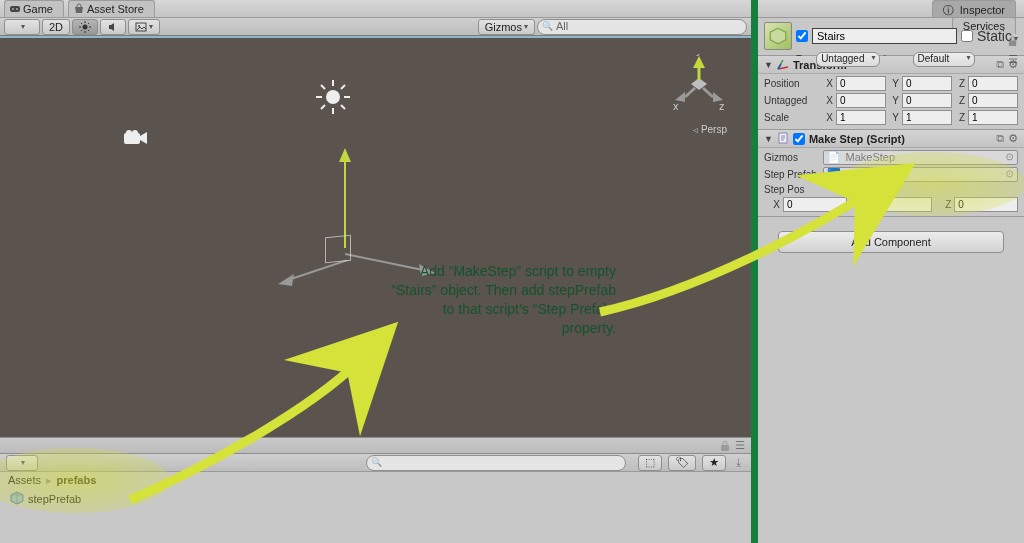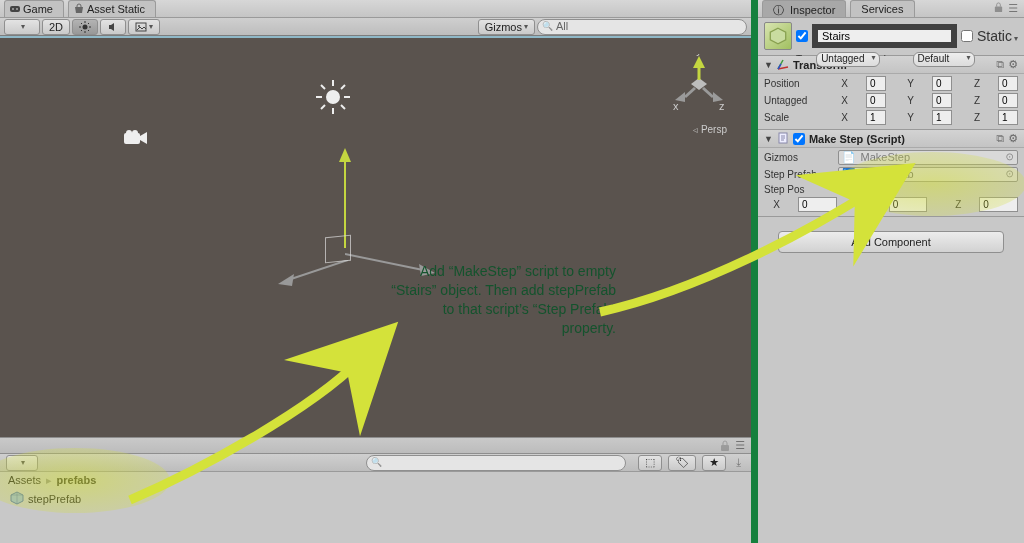--- a/index.html
+++ b/index.html
@@ -36,41 +36,41 @@
   
   .project-panel { height: 90px; background: #c8c8c8; border-top: 1px solid #8e8e8e; display: flex; flex-direction: column; }
   .proj-toolbar { height: 18px; background: linear-gradient(#cfcfcf,#bdbdbd); border-bottom: 1px solid #9a9a9a; display: flex; align-items: center; padding: 0 6px; gap: 6px; }
   .proj-search { flex: 0 0 260px; margin-left: auto; margin-right: 6px; }
   .breadcrumb { height: 16px; padding: 2px 8px; display: flex; align-items: center; gap: 5px; color: #222; }
   .breadcrumb .sep { color: #888; }
   .asset-list { flex:1; padding: 2px 8px; }
   .asset-item { display: flex; align-items: center; gap: 4px; padding: 1px 2px; }
 
   
-  .insp-tabs { height: 18px; background: linear-gradient(#d7d7d7,#c5c5c5); display: flex; align-items: flex-end; padding: 0 4px; border-bottom: 1px solid #9a9a9a; }
+  .insp-tabs { height: 18px; background: linear-gradient(#d7d7d7,#c5c5c5); display: flex; align-items: flex-end; padding: 0 4px; border-bottom: 1px solid #9a9a9a; flex-direction: column; }
   .insp-tab { height: 17px; padding: 2px 10px; margin-right: 4px; border: 1px solid #9a9a9a; border-bottom: none; border-radius: 3px 3px 0 0; background: #c2c2c2; }
   .insp-tab.active { background: #a8a8a8; }
   .lock-icon { margin-left: auto; padding: 2px; opacity: .6; cursor: pointer; }
   .obj-header { height: 38px; padding: 4px 6px; display: flex; flex-direction: column; gap: 2px; border-bottom: 1px solid #9a9a9a; }
   .obj-row1 { display: flex; align-items: center; gap: 4px; }
   .obj-cube { width: 28px; height: 28px; background: linear-gradient(135deg,#d8e4b0,#a1c060); border: 1px solid #888; border-radius: 2px; display:flex; align-items:center; justify-content:center;}
-  .obj-name { flex: 1; height: 24px; border: 6px solid #404040; background: #eee; padding: 1px 4px; }
+  .obj-name { flex: 1; height: 16px; border: 1px solid #404040; background: #eee; padding: 1px 4px; }
   .static-lbl { font-size: 14px; color: #333; }
   .obj-row2 { display: flex; align-items: center; gap: 4px; padding-left: 32px; }
   .mini-label { font-size: 10px; color: #333; }
   .dd { height: 15px; border: 1px solid #8f8f8f; background: linear-gradient(#eee,#dcdcdc); padding: 0 14px 0 4px; font-size: 10px; position: relative; border-radius: 6px; min-width: 62px; }
   .dd::after { content: "▾"; position: absolute; right: 3px; top: 0; font-size: 8px; color: #555; }
 
   .component { border-bottom: 1px solid #9a9a9a; }
   .comp-header { height: 18px; display: flex; align-items: center; gap: 4px; padding: 0 6px; background: linear-gradient(#d3d3d3,#c4c4c4); border-bottom: 1px solid #aaa; }
   .comp-header .fold { cursor: pointer; color: #444; font-size: 9px; }
   .comp-title { font-weight: bold; flex: 1; }
   .comp-gear { cursor: pointer; opacity: .6; }
   .comp-body { padding: 2px 6px 4px 6px; display: flex; flex-direction: column; gap: 2px; }
-  .vrow { display: flex; align-items: center; gap: 18px; }
+  .vrow { display: flex; align-items: center; gap: 3px; }
   .vrow .lbl { width: 56px; font-size: 10px; color: #333; }
   .vrow .ax { width: 10px; text-align: right; font-size: 10px; color: #333; }
   .vfield { flex: 1; height: 15px; border: 1px solid #8f8f8f; background: #eee; padding: 0 3px; font-size: 10px; min-width: 0; }
   .objref { flex: 1; height: 15px; border: 1px solid #8f8f8f; background: #d9d9d9; padding: 0 3px; font-size: 10px; color: #666; position: relative; border-radius: 2px; }
   .objref::after { content: "⊙"; position: absolute; right: 3px; top: 0; color: #888; }
   .script-name { color: #7a7a7a; }
 
   .add-comp { margin: 14px 20px; height: 22px; border: 1px solid #8f8f8f; border-radius: 4px; background: linear-gradient(#ececec,#d2d2d2); display: flex; align-items: center; justify-content: center; cursor: pointer; }
 
   
@@ -101,21 +101,21 @@
         </span>
         <span>Game</span>
       </div>
       <div class="scene-tab">
         <span class="ticon">
           <svg class="icon-svg" width="12" height="12" viewBox="0 0 12 12">
               <path d="M2 4h8l-1 6H3z" fill="#666"></path>
               <path d="M4 4V3a2 2 0 014 0v1" fill="none" stroke="#666"></path>
             </svg>
         </span>
-        <span>Asset Static</span>
+        <span>Asset Store</span>
       </div>
     </div>
 
     <div class="toolbar">
       <span class="tbtn chev-down" style="width:36px;"></span>
       <span class="tbtn">2D</span>
       <span class="tbtn active">
         <svg width="12" height="12" viewBox="0 0 12 12">
             <circle cx="6" cy="6" r="2.5" fill="#333"></circle>
             <g stroke="#333">

